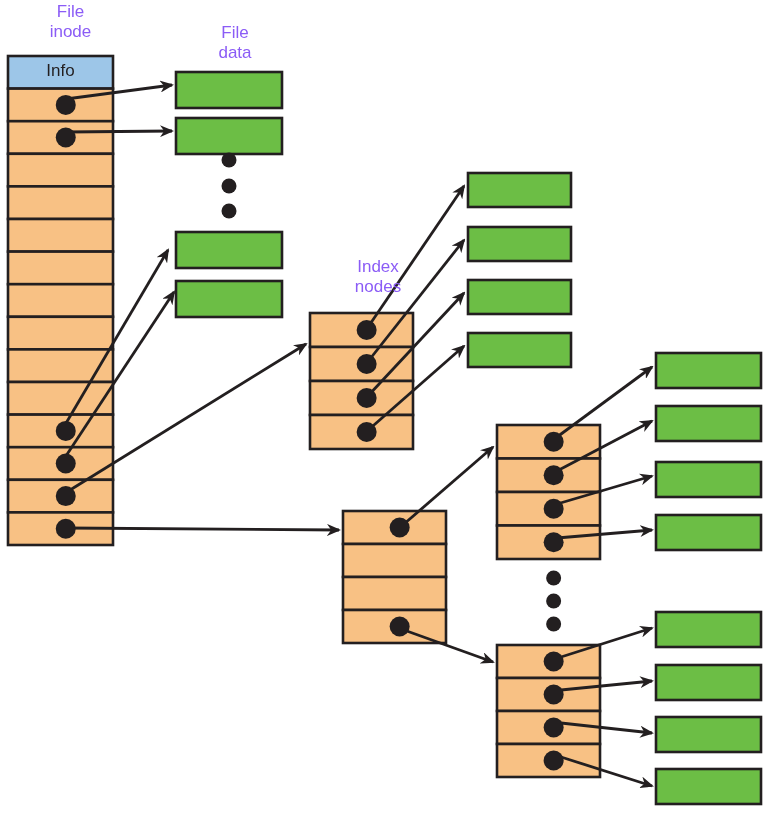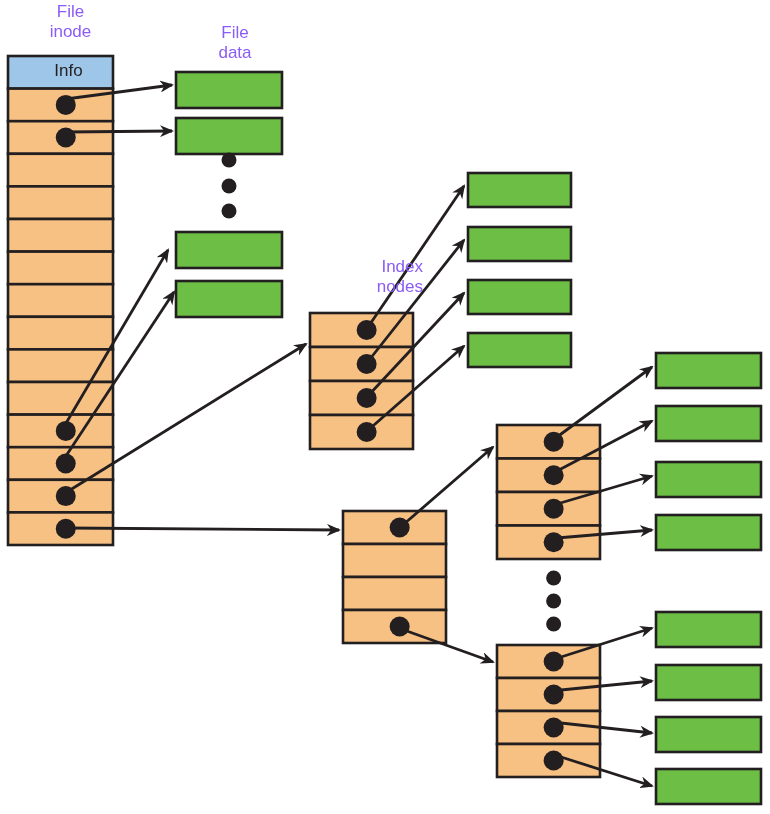--- a/index.html
+++ b/index.html
@@ -2,21 +2,21 @@
 <html><head>
 <meta charset="utf-8">
 <style>
   html,body{margin:0;padding:0;background:#ffffff;}
   body{width:770px;height:814px;font-family:"Liberation Sans",sans-serif;}
   #stage{position:relative;width:770px;height:814px;overflow:hidden;background:#fff;}
   svg#diagram{position:absolute;left:0;top:0;width:770px;height:814px;}
   .lbl{position:absolute;text-align:center;color:#8b5cf6;font-size:17px;line-height:20px;
        font-family:"Liberation Sans",sans-serif;white-space:pre;}
   .info-txt{position:absolute;text-align:center;color:#231f20;font-size:17px;
-       font-family:"Liberation Sans",sans-serif;margin-left:8px;}
+       font-family:"Liberation Sans",sans-serif;}
 </style>
 </head>
 <body>
 
 <div id="stage">
 
   <svg id="diagram" viewBox="0 0 770 814">
     <defs>
       <marker id="ah" markerWidth="14" markerHeight="12" refX="12" refY="6" orient="auto" markerUnits="userSpaceOnUse">
         <path d="M0,0 L14,6 L0,12 L4.2,6 Z" fill="#231f20"></path>
@@ -120,17 +120,17 @@
         <circle cx="553.65" cy="578" r="7.5" fill="#231f20"></circle>
         <circle cx="553.65" cy="601" r="7.5" fill="#231f20"></circle>
         <circle cx="553.65" cy="624" r="7.5" fill="#231f20"></circle>
       </g>
   </svg>
 
   <div class="lbl" id="lbl-file-inode" style="left: 18px; top: 2px; width: 105px; white-space: pre;">File
 inode</div>
   <div class="lbl" id="lbl-file-data" style="left: 182px; top: 23px; width: 106px; white-space: pre;">File
 data</div>
-  <div class="lbl" id="lbl-index-nodes" style="left: 333px; top: 257px; width: 90px; white-space: pre; text-align: right;">Index
+  <div class="lbl" id="lbl-index-nodes" style="left: 333px; top: 257px; width: 90px; white-space: pre;">Index
 nodes</div>
   <div class="info-txt" id="lbl-info" style="left: 8px; top: 61px; width: 105px;">Info</div>
 
 </div>
 
 </body></html>

